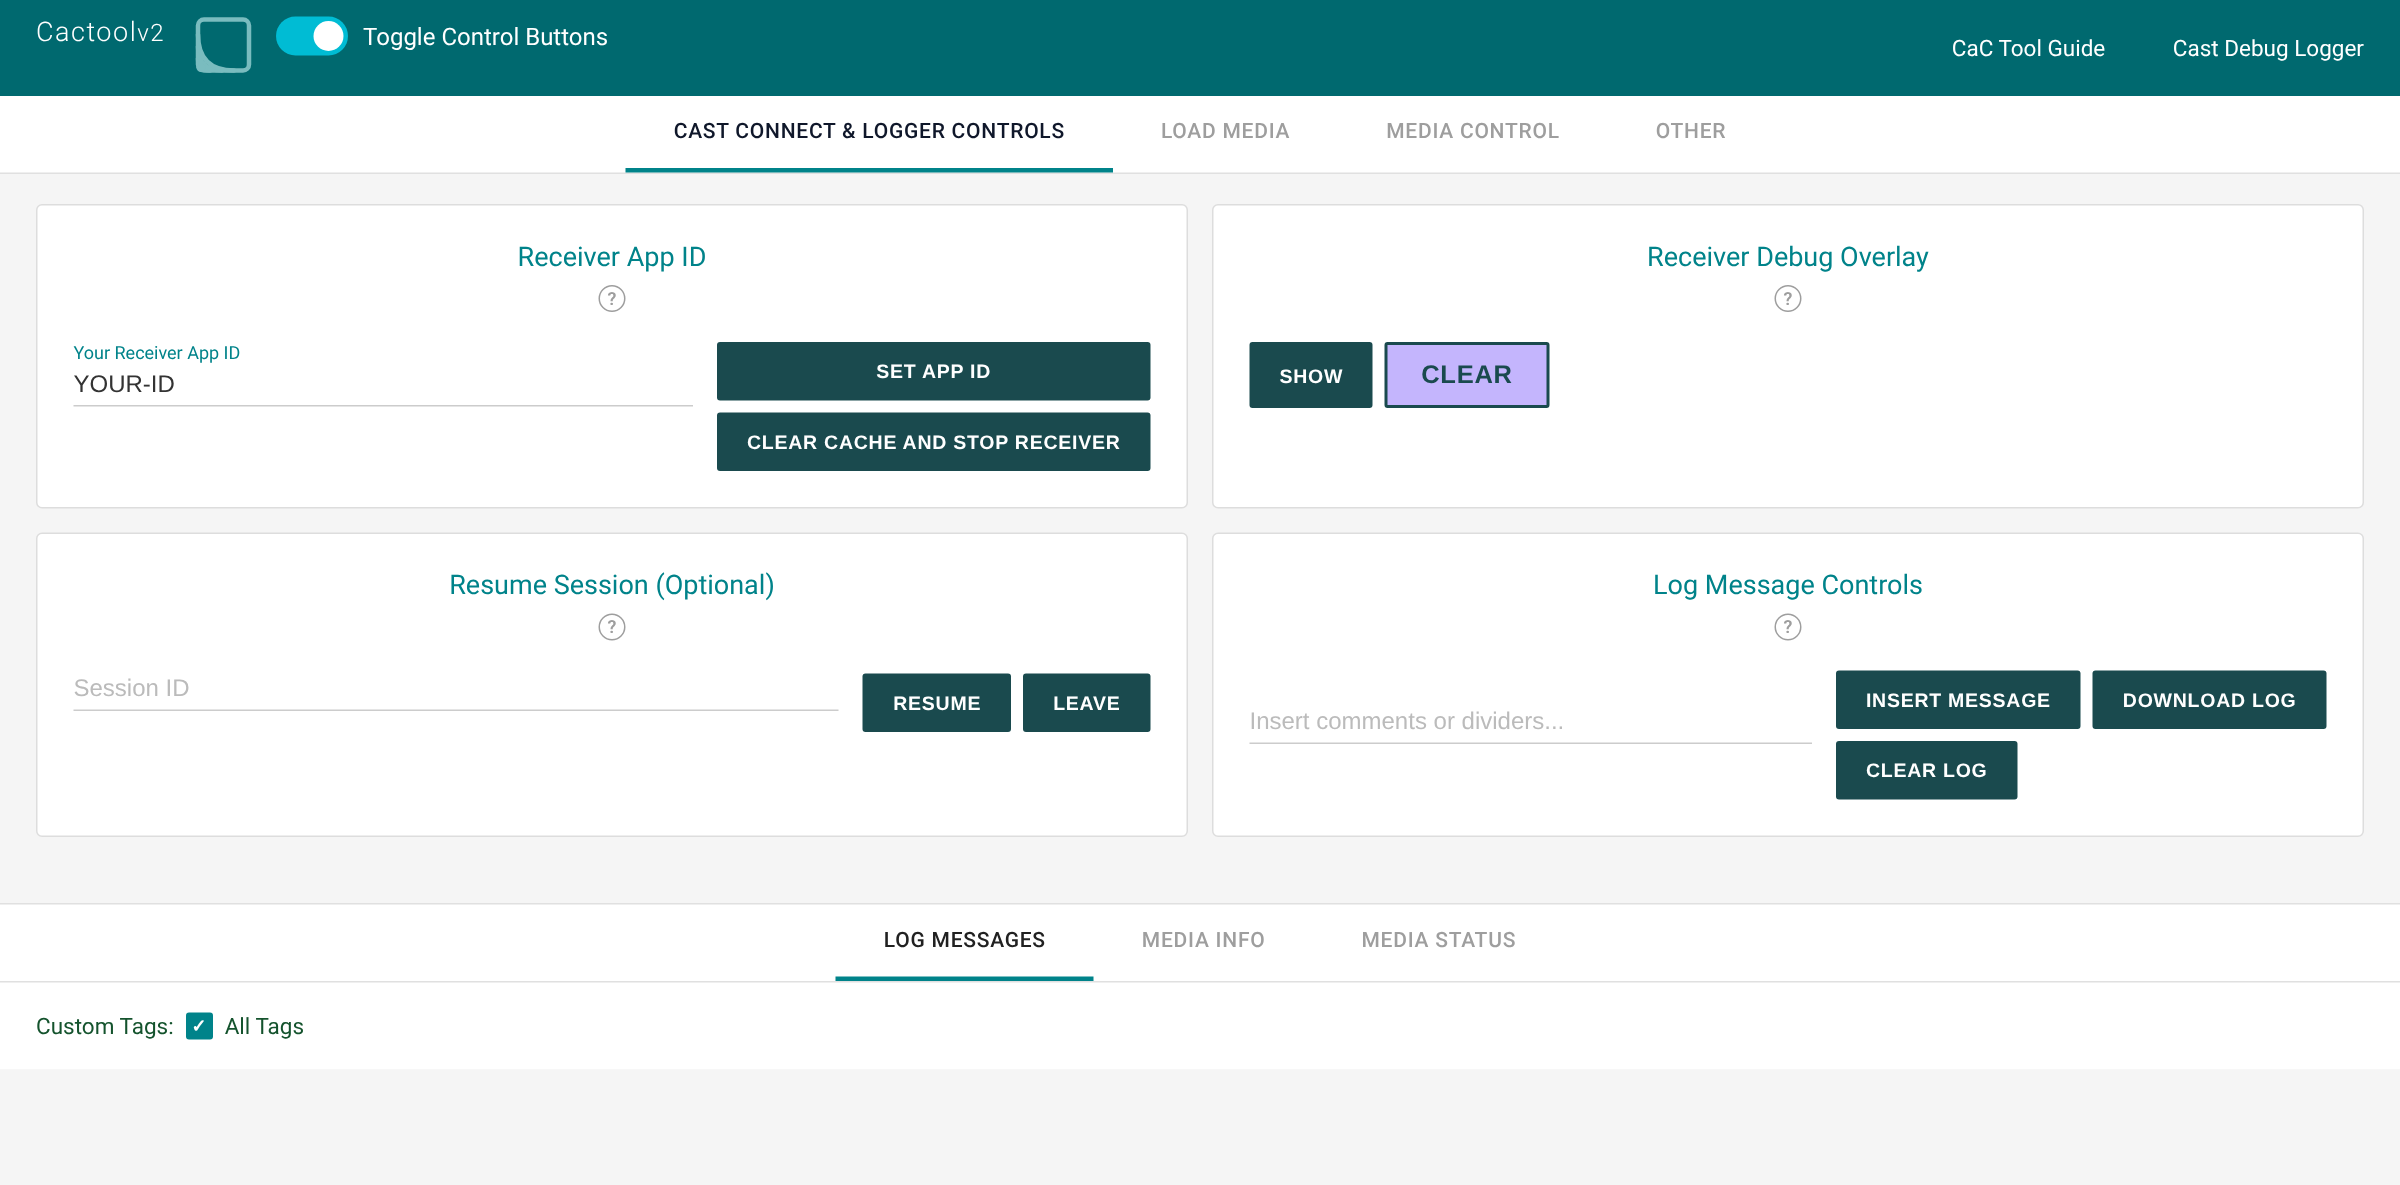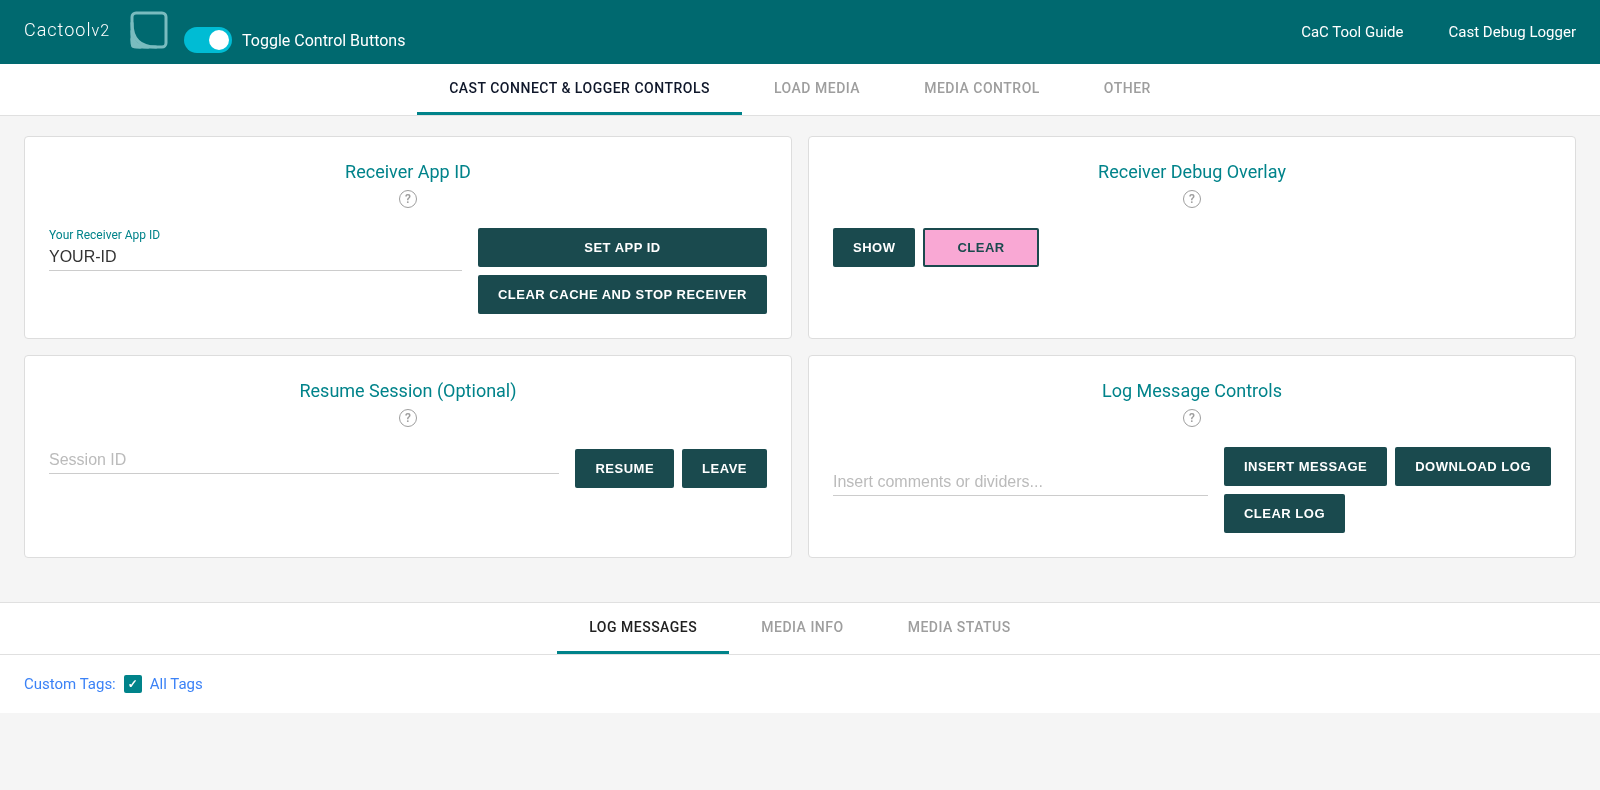--- a/index.html
+++ b/index.html
@@ -9,21 +9,21 @@
     .header {
       background: #00696f;
       display: flex;
       align-items: center;
       padding: 0 24px;
       height: 64px;
       justify-content: space-between;
     }
     .header-left {
       display: flex;
-      align-items: flex-end;
+      align-items: flex-start;
       gap: 16px;
     }
     .header-title {
       color: white;
       font-size: 28px;
       font-weight: 300;
       letter-spacing: 1px;
     }
     .header-title span {
       font-size: 18px;
@@ -174,25 +174,25 @@
       padding: 12px 20px;
       font-size: 13px;
       font-weight: 700;
       letter-spacing: 0.5px;
       cursor: pointer;
       border-radius: 2px;
       white-space: nowrap;
       text-transform: uppercase;
     }
     .btn-outline {
-      background: #f9a8d4;
+      background: #c4b5fd;
       color: #1a4a4e;
       border: 2px solid #1a4a4e;
-      padding: 10px 32px;
-      font-size: 13px;
+      padding: 10px 22px;
+      font-size: 17px;
       font-weight: 700;
       letter-spacing: 0.5px;
       cursor: pointer;
       border-radius: 2px;
       text-transform: uppercase;
     }
 
     .debug-buttons {
       display: flex;
       gap: 8px;
@@ -254,21 +254,21 @@
       border-bottom: 3px solid #00838a;
     }
 
     .bottom-content {
       padding: 20px 24px;
     }
     .custom-tags-row {
       display: flex;
       gap: 8px;
       font-size: 15px;
-      color: #3b82f6;
+      color: #14532d;
     }
     .checkbox-teal {
       width: 18px;
       height: 18px;
       background: #00838a;
       border: none;
       border-radius: 2px;
       display: inline-flex;
       align-items: center;
       justify-content: center;

